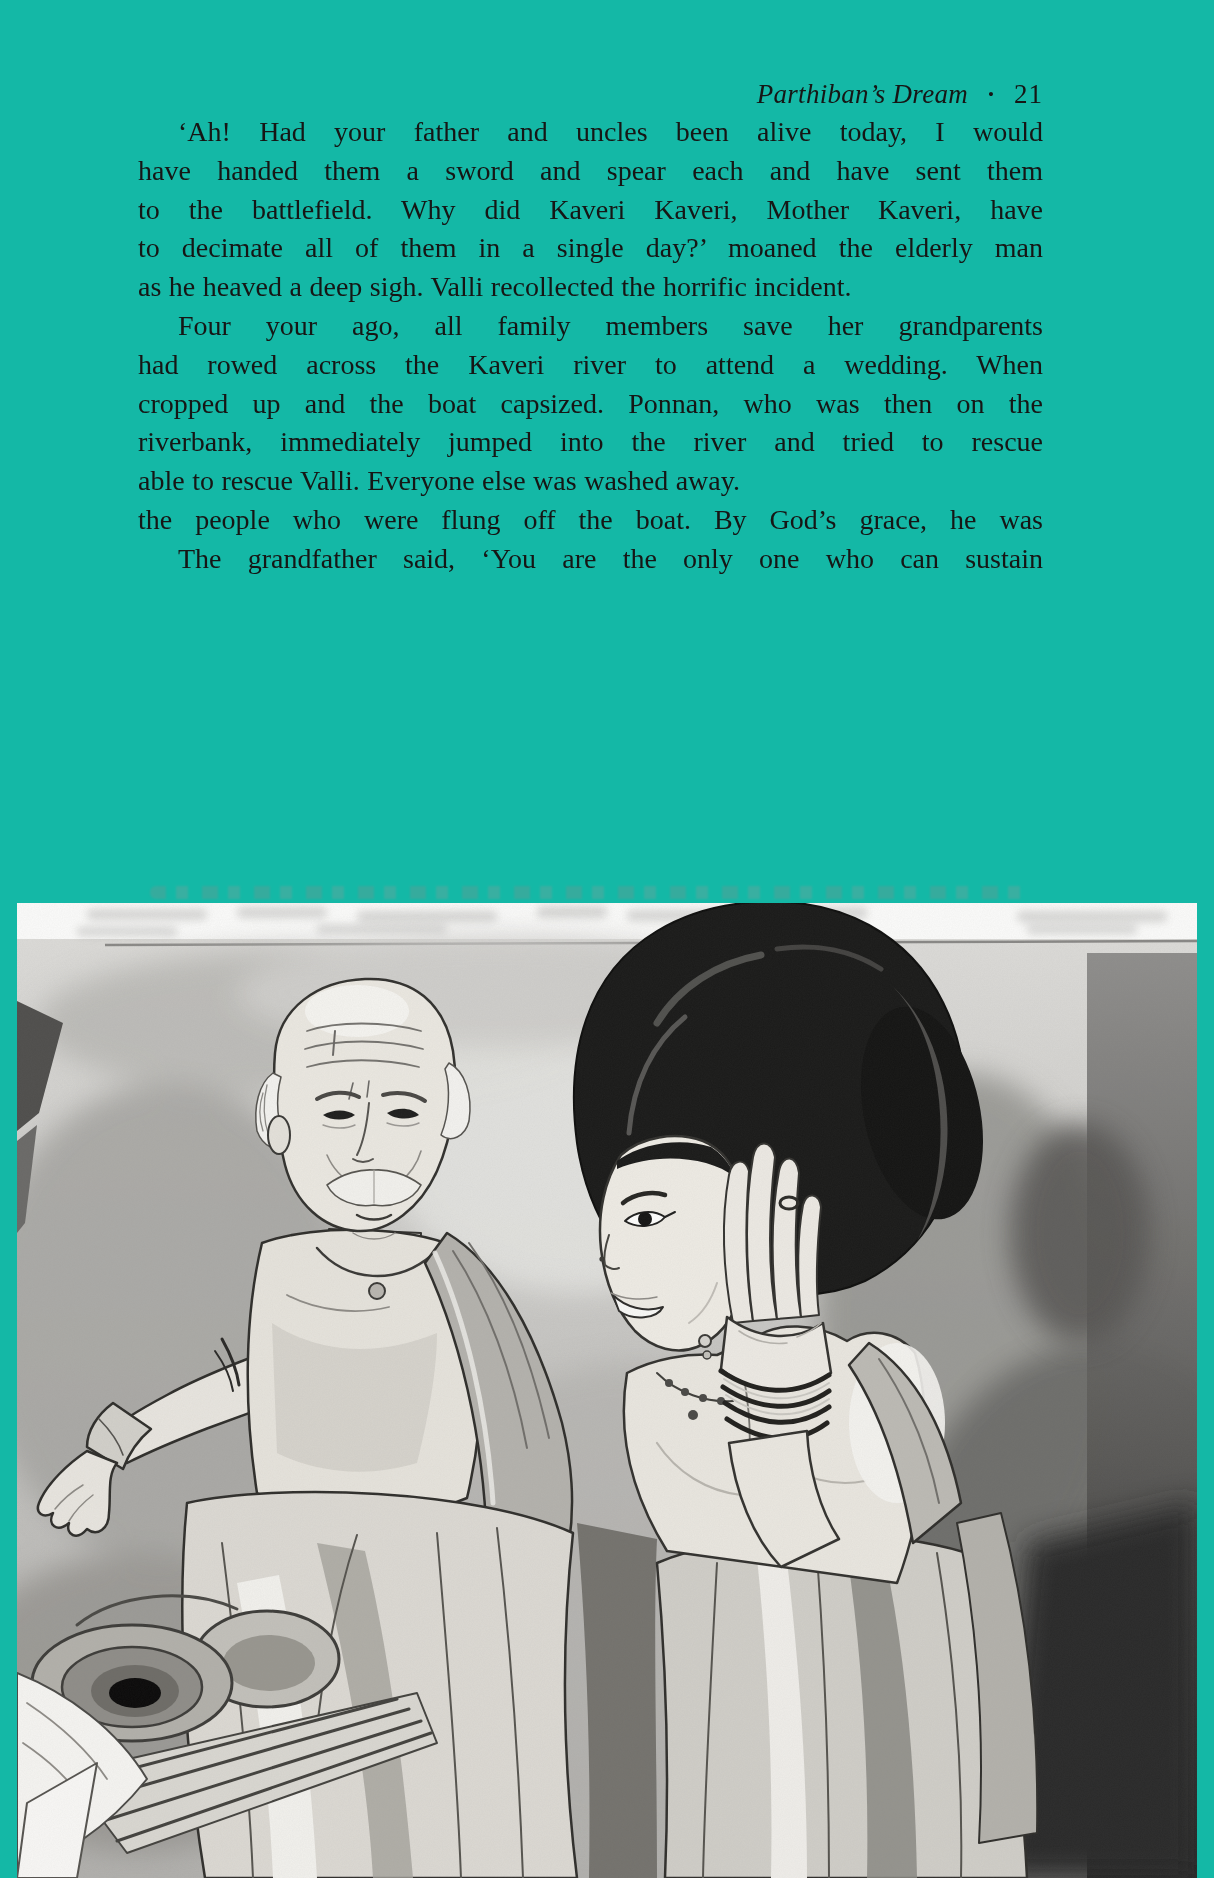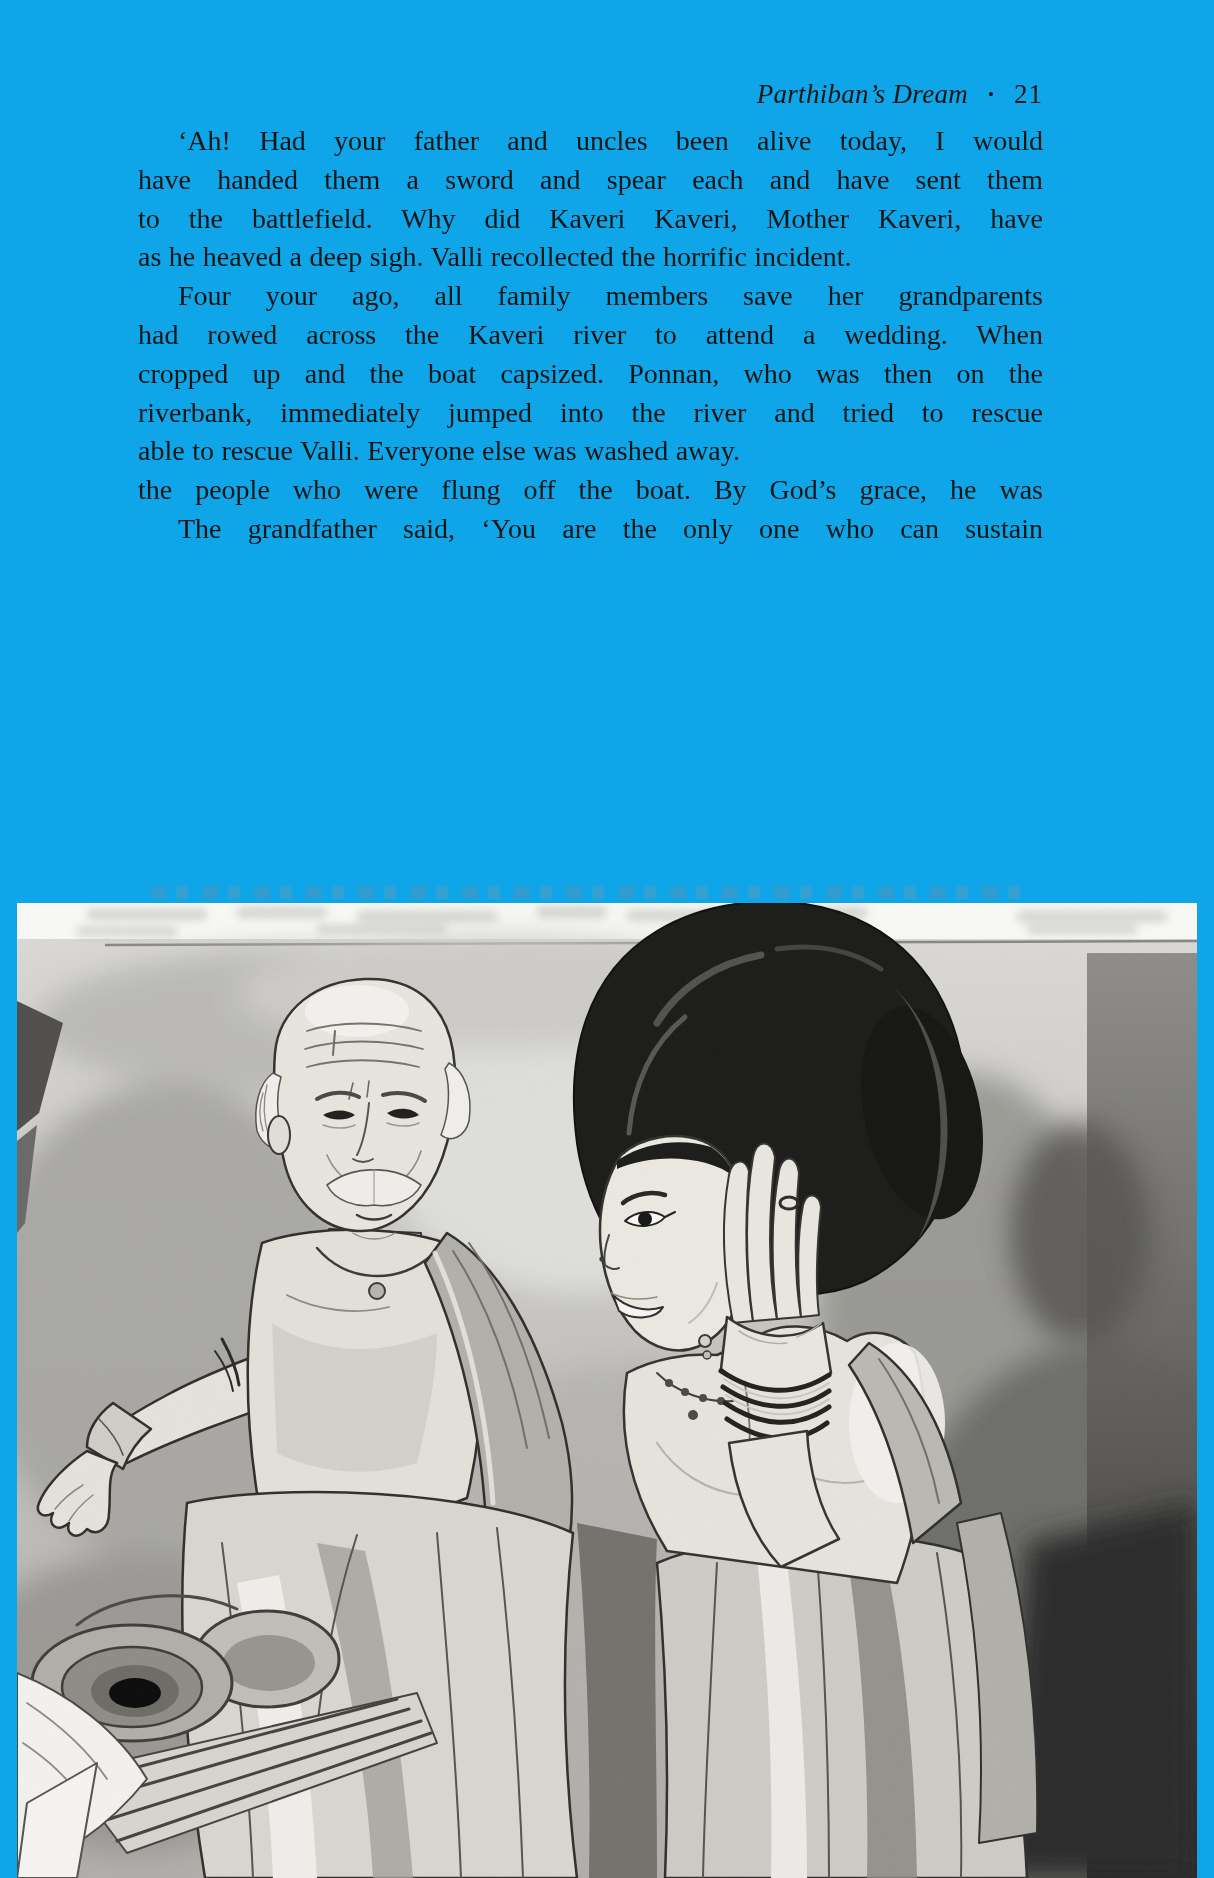--- a/index.html
+++ b/index.html
@@ -1,27 +1,27 @@
 <!DOCTYPE html>
 <html><head>
 <meta charset="utf-8">
 <style>
   html,body{margin:0;padding:0;}
   body{width:1214px;height:1878px;background:#ffffff;overflow:hidden;}
-  .page{position:relative;width:1214px;height:1878px;background:#0ea5e9;
+  .page{position:relative;width:1214px;height:1878px;background:#14b8a6;
         font-family:"Liberation Serif","DejaVu Serif",serif;color:#161615;}
   
   .header{position:absolute;top:79px;left:138px;width:905px;text-align:right;
           font-size:27px;white-space:nowrap;}
   .header .title{font-style:italic;letter-spacing:.3px;}
   .header .sep{display:inline-block;font-style:normal;font-size:17px;
                margin:0 20px;transform:translateY(-3px);}
   .header .pageno{font-style:normal;letter-spacing:1px;}
   
-  .body-text{position:absolute;top:122px;left:138px;width:905px;
+  .body-text{position:absolute;top:113px;left:138px;width:905px;
              font-size:28px;line-height:38.8px;}
   .line{text-align:justify;text-align-last:justify;height:38.8px;
         word-spacing:.5px;}
   .line.first{text-indent:40px;}
   .line.last{text-align-last:left;}
   
   .ghost{position:absolute;height:13px;border-radius:6px;opacity:.28;
          filter:blur(1.3px);
          background:repeating-linear-gradient(90deg,#8d8c89 0 16px,transparent 16px 26px,
                      #9a9996 26px 38px,transparent 38px 52px);}
@@ -37,20 +37,21 @@
 <div class="page">
 
   <div class="header">
     <span class="title">Parthiban’s Dream</span><span class="sep">•</span><span class="pageno">21</span>
   </div>
 
   <div class="body-text">
     <div class="line first">‘Ah! Had your father and uncles been alive today, I would</div>
     <div class="line">have handed them a sword and spear each and have sent them</div>
     <div class="line">to the battlefield. Why did Kaveri Kaveri, Mother Kaveri, have</div>
+    <div class="line">to decimate all of them in a single day?’ moaned the elderly man</div>
     <div class="line last">as he heaved a deep sigh. Valli recollected the horrific incident.</div>
     <div class="line first">Four your ago, all family members save her grandparents</div>
     <div class="line">had rowed across the Kaveri river to attend a wedding. When</div>
     <div class="line">cropped up and the boat capsized. Ponnan, who was then on the</div>
     <div class="line">riverbank, immediately jumped into the river and tried to rescue</div>
     <div class="line last">able to rescue Valli. Everyone else was washed away.</div>
     <div class="line">the people who were flung off the boat. By God’s grace, he was</div>
     <div class="line first">The grandfather said, ‘You are the only one who can sustain</div>
   </div>
 

